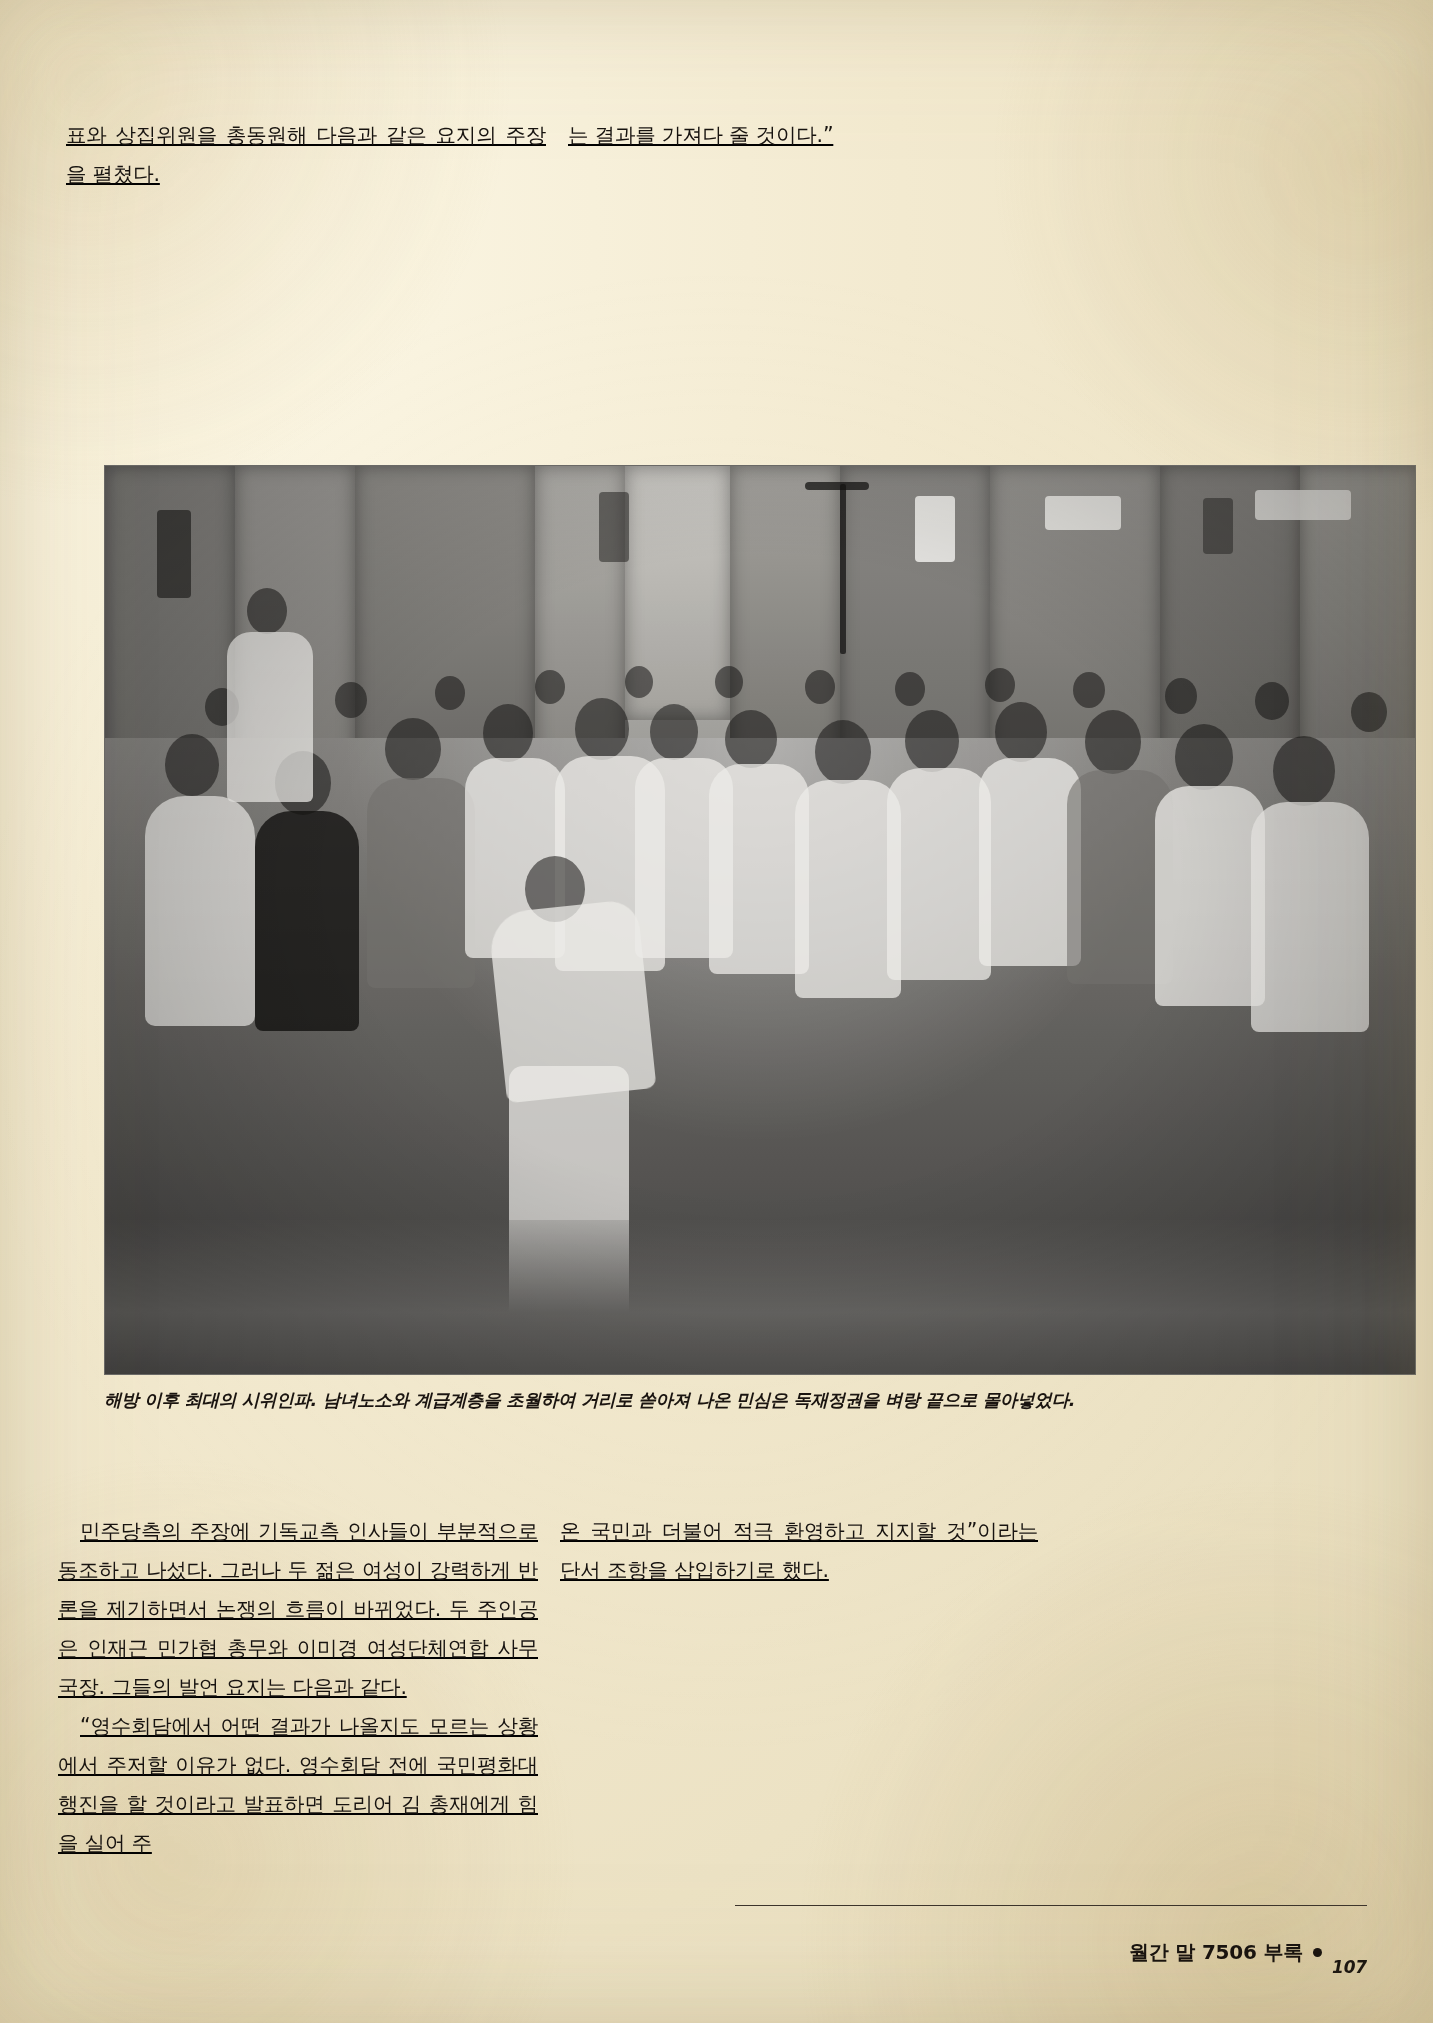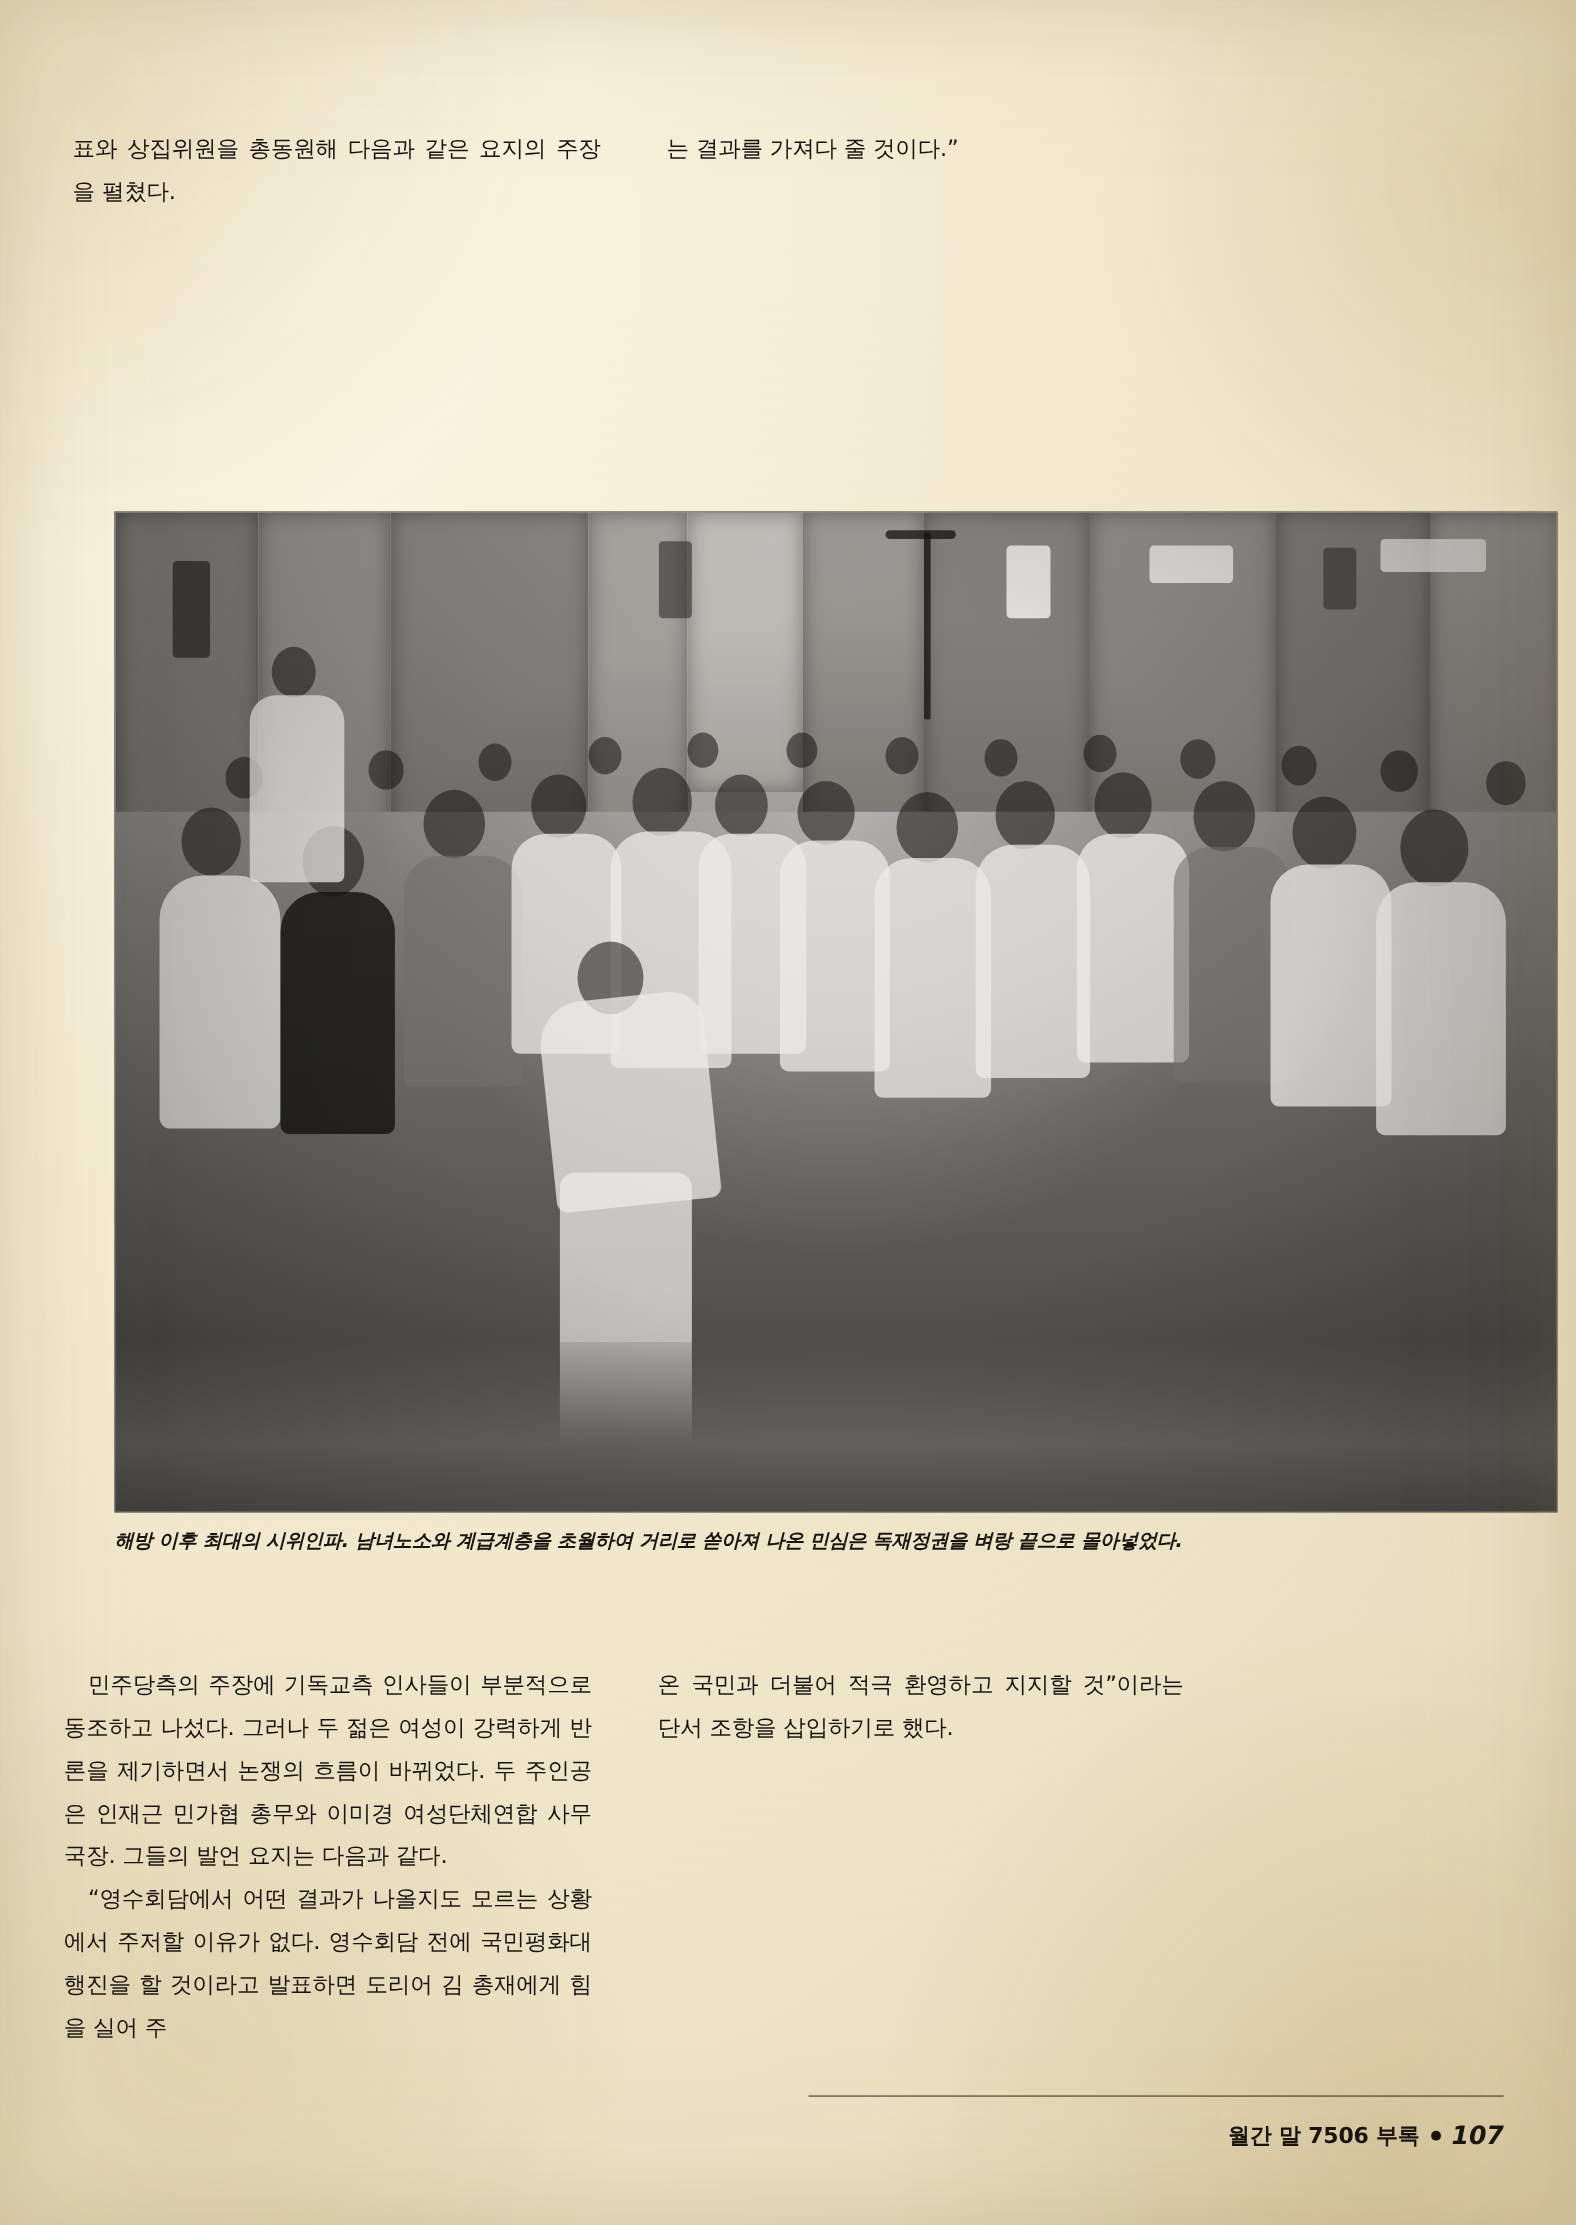--- a/index.html
+++ b/index.html
@@ -44,22 +44,23 @@
 
   .content {
     position: absolute;
     left: 66px;
     top: 116px;
     width: 1300px;
   }
 
   .cols {
     display: flex;
-    gap: 60px;
+    gap: 22px;
     font-family: "DejaVu Sans", sans-serif;
+    text-decoration: underline;
   }
   .col {
     width: 480px;
   }
   .col.wide { width: 478px; }
 
   p {
     margin: 0;
     color: #171310;
     font-size: 20.5px;
@@ -166,22 +167,23 @@
     color: #17120e;
     letter-spacing: -0.2px;
   }
   .dot {
     width: 9px; height: 9px; border-radius: 50%;
     background: #17120e;
     display: inline-block;
   }
   .pageno {
     font-style: italic;
-    font-size: 23px;
+    font-size: 17px;
     font-weight: bold;
+    margin-top: 29px;
   }
 </style>
 </head>
 <body>
 
 <div class="page">
   <div class="grain"></div>
 
   <div class="content">
     <div class="cols">

